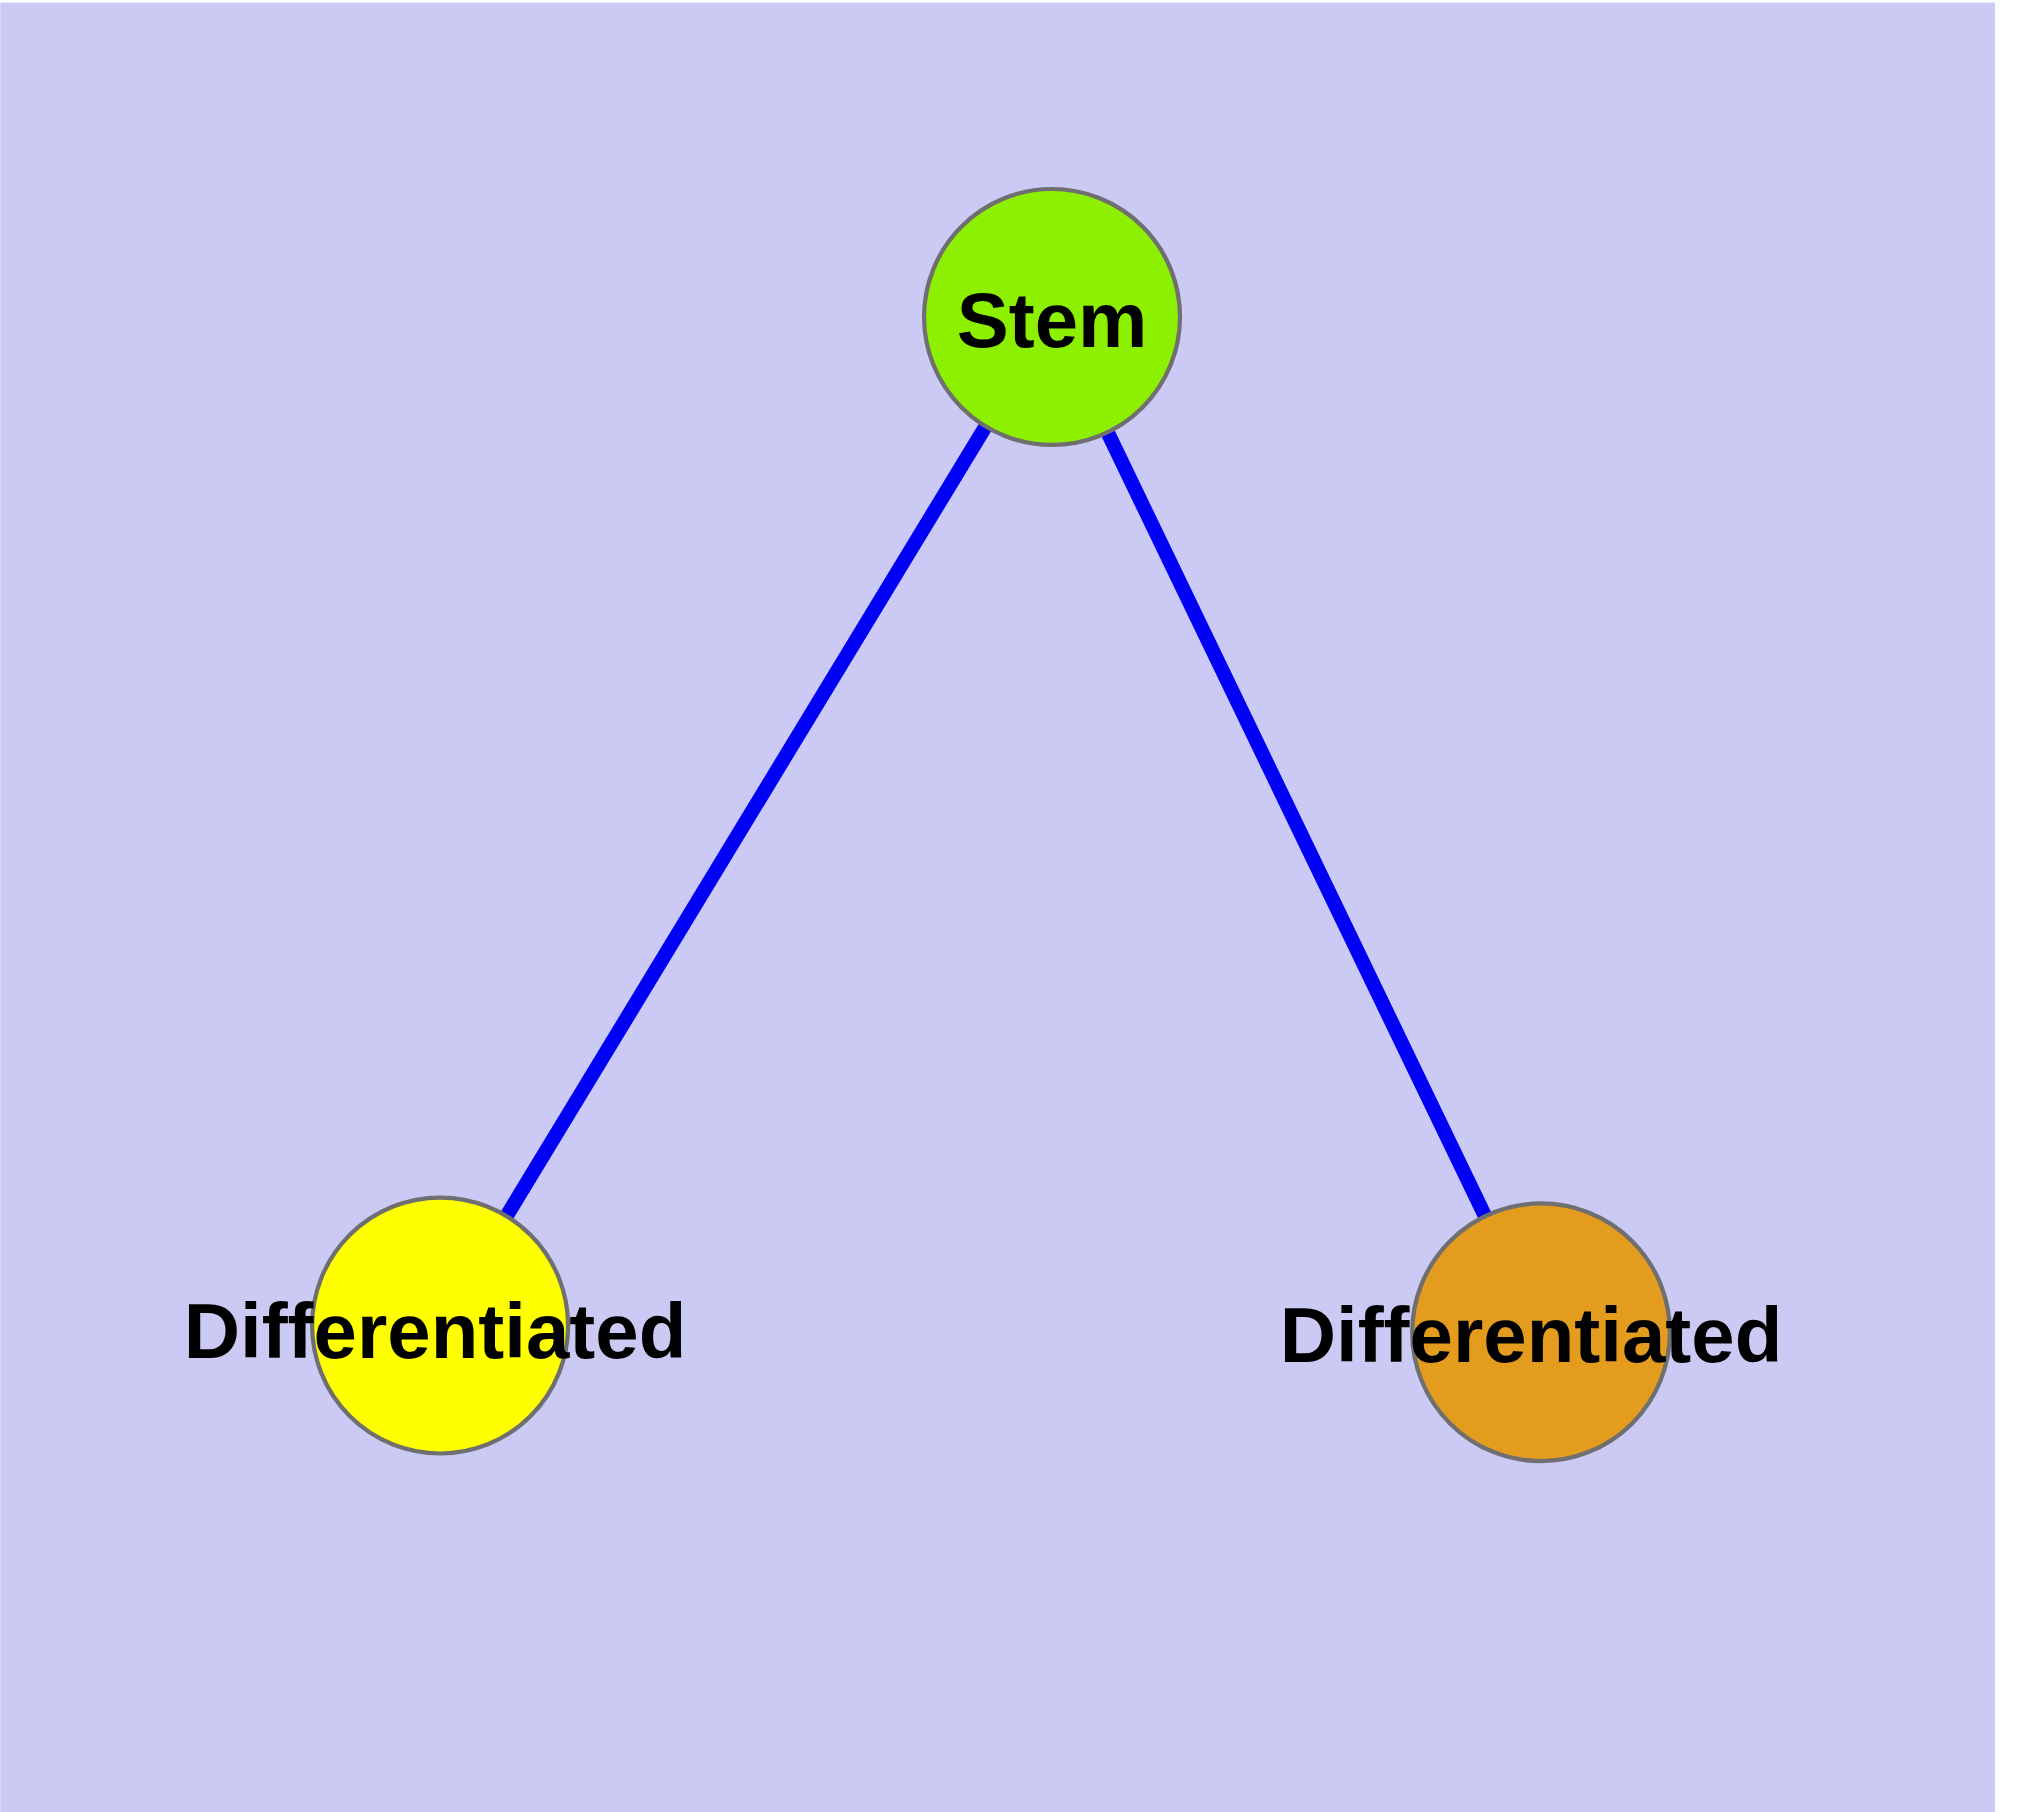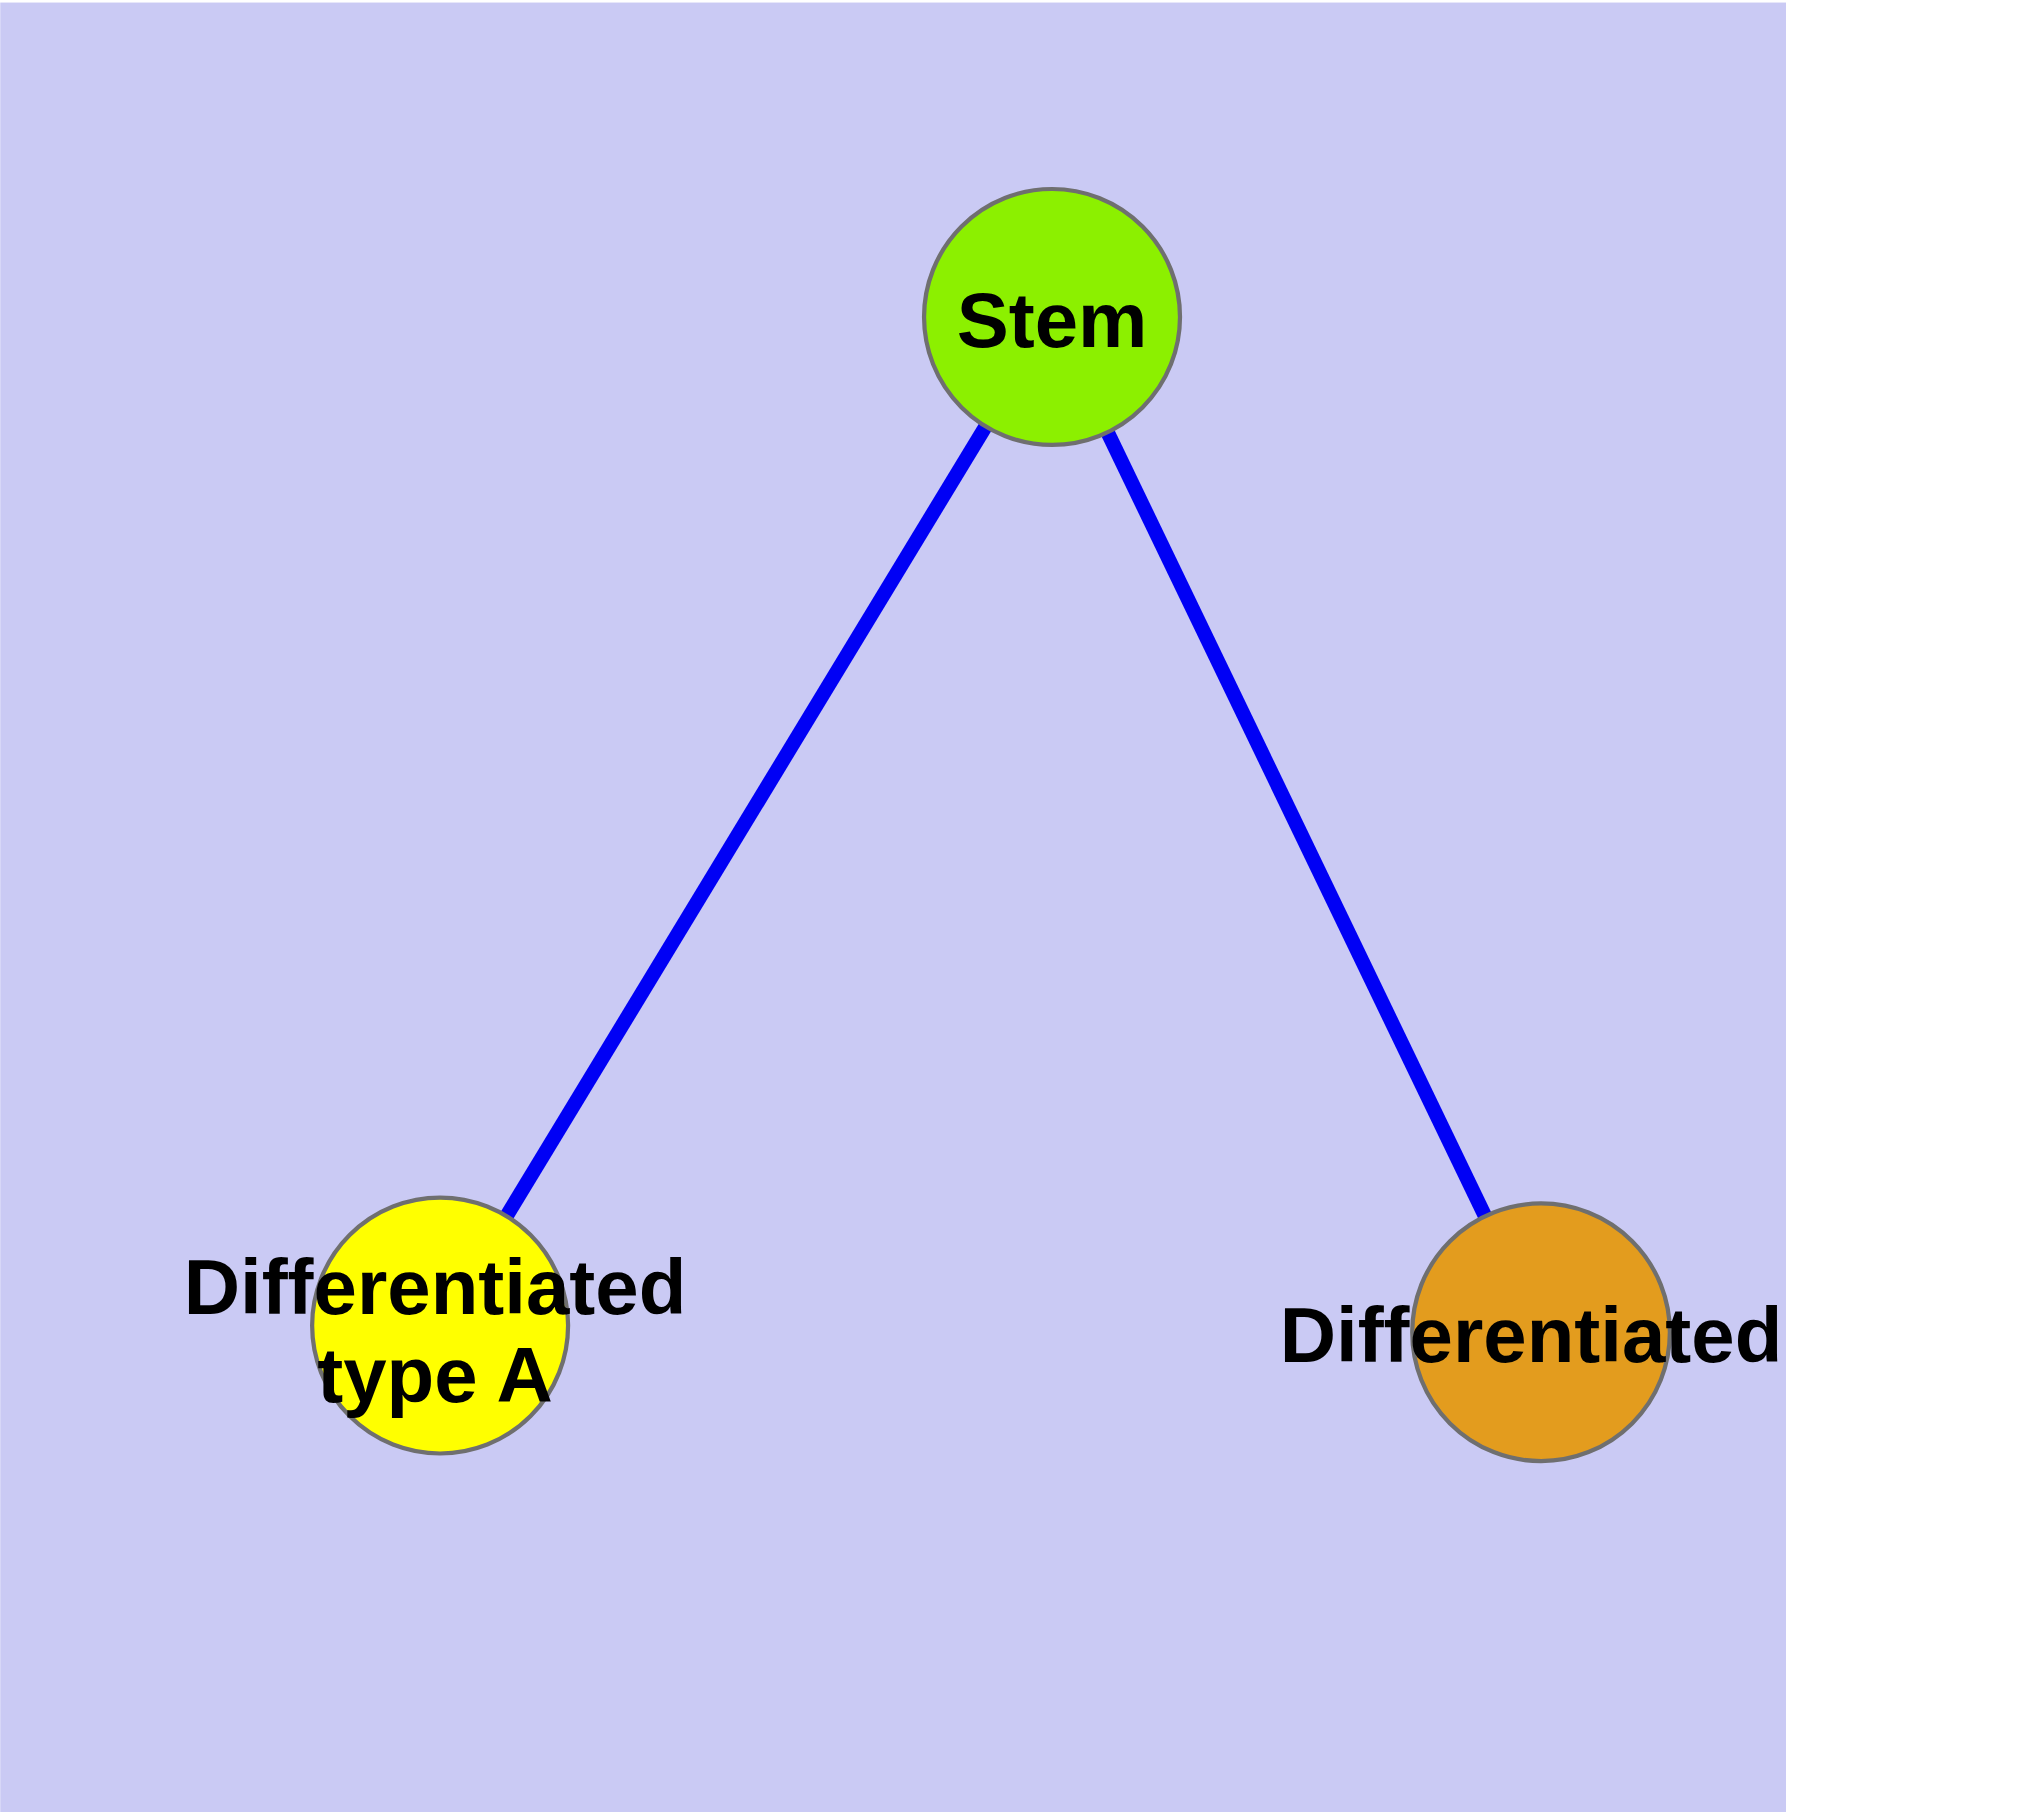--- a/index.html
+++ b/index.html
@@ -2,21 +2,21 @@
 <html style="font-size:13.6px"><head>
 <meta charset="utf-8">
 <style>
   html, body {
     margin: 0;
     padding: 0;
     background: #ffffff;
   }
   .canvas {
     position: relative;
-    width: 1786px;
+    width: 1995px;
     height: 1812px;
     overflow: hidden;
     font-family: "Liberation Sans", sans-serif;
   }
   .diagram-svg {
     position: absolute;
     left: 0;
     top: 0;
     display: block;
   }
@@ -51,21 +51,20 @@
     <circle cx="519" cy="1564" r="151" stroke-width="5" fill="#FFFF00" stroke="#6F6F6F"></circle>
     <circle cx="1818" cy="1572" r="152" stroke-width="5" fill="#E39C1E" stroke="#6F6F6F"></circle>
   </svg>
 
   <div class="node-label" style="left:1052px; top:320px;">
     <span class="label-line">Stem</span>
   </div>
 
   <div class="node-label" style="left:435px; top:1331px;">
     <span class="label-line">Differentiated</span>
-    <span class="label-line">type A</span>
   </div>
 
   <div class="node-label" style="left:1531px; top:1335px;">
     <span class="label-line">Differentiated</span>
   </div>
 
 </div>
 
 
 </body></html>

